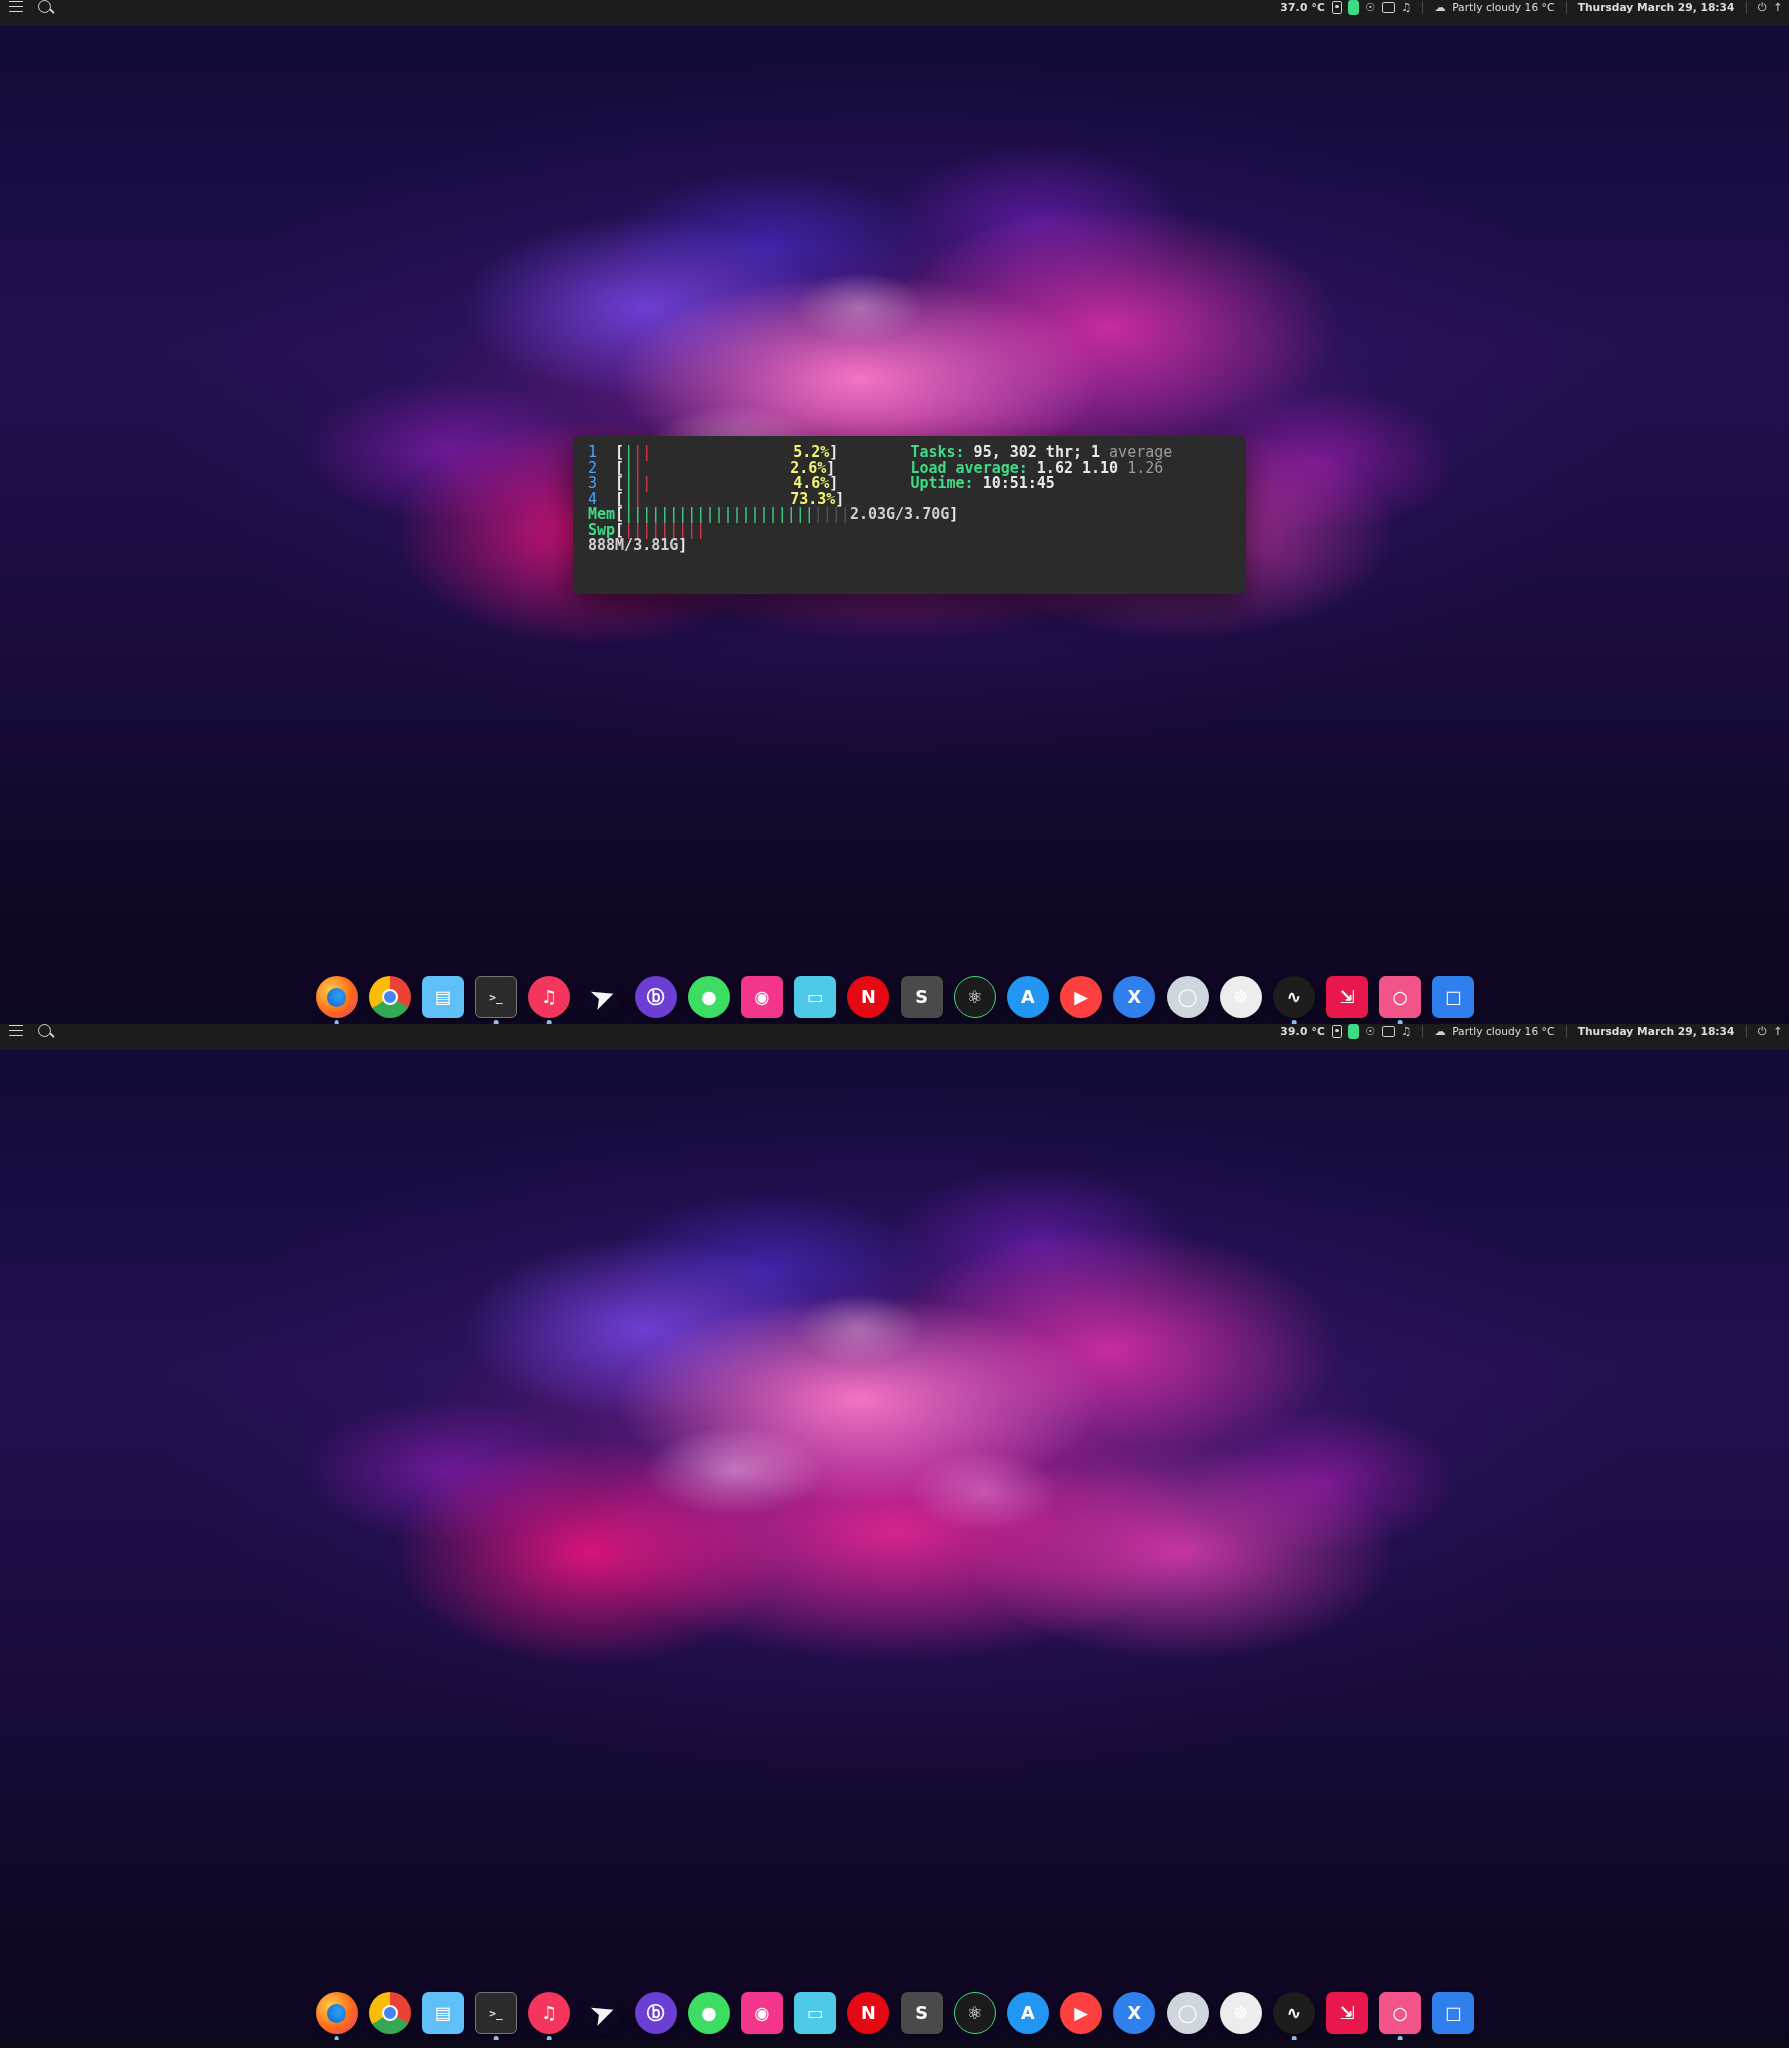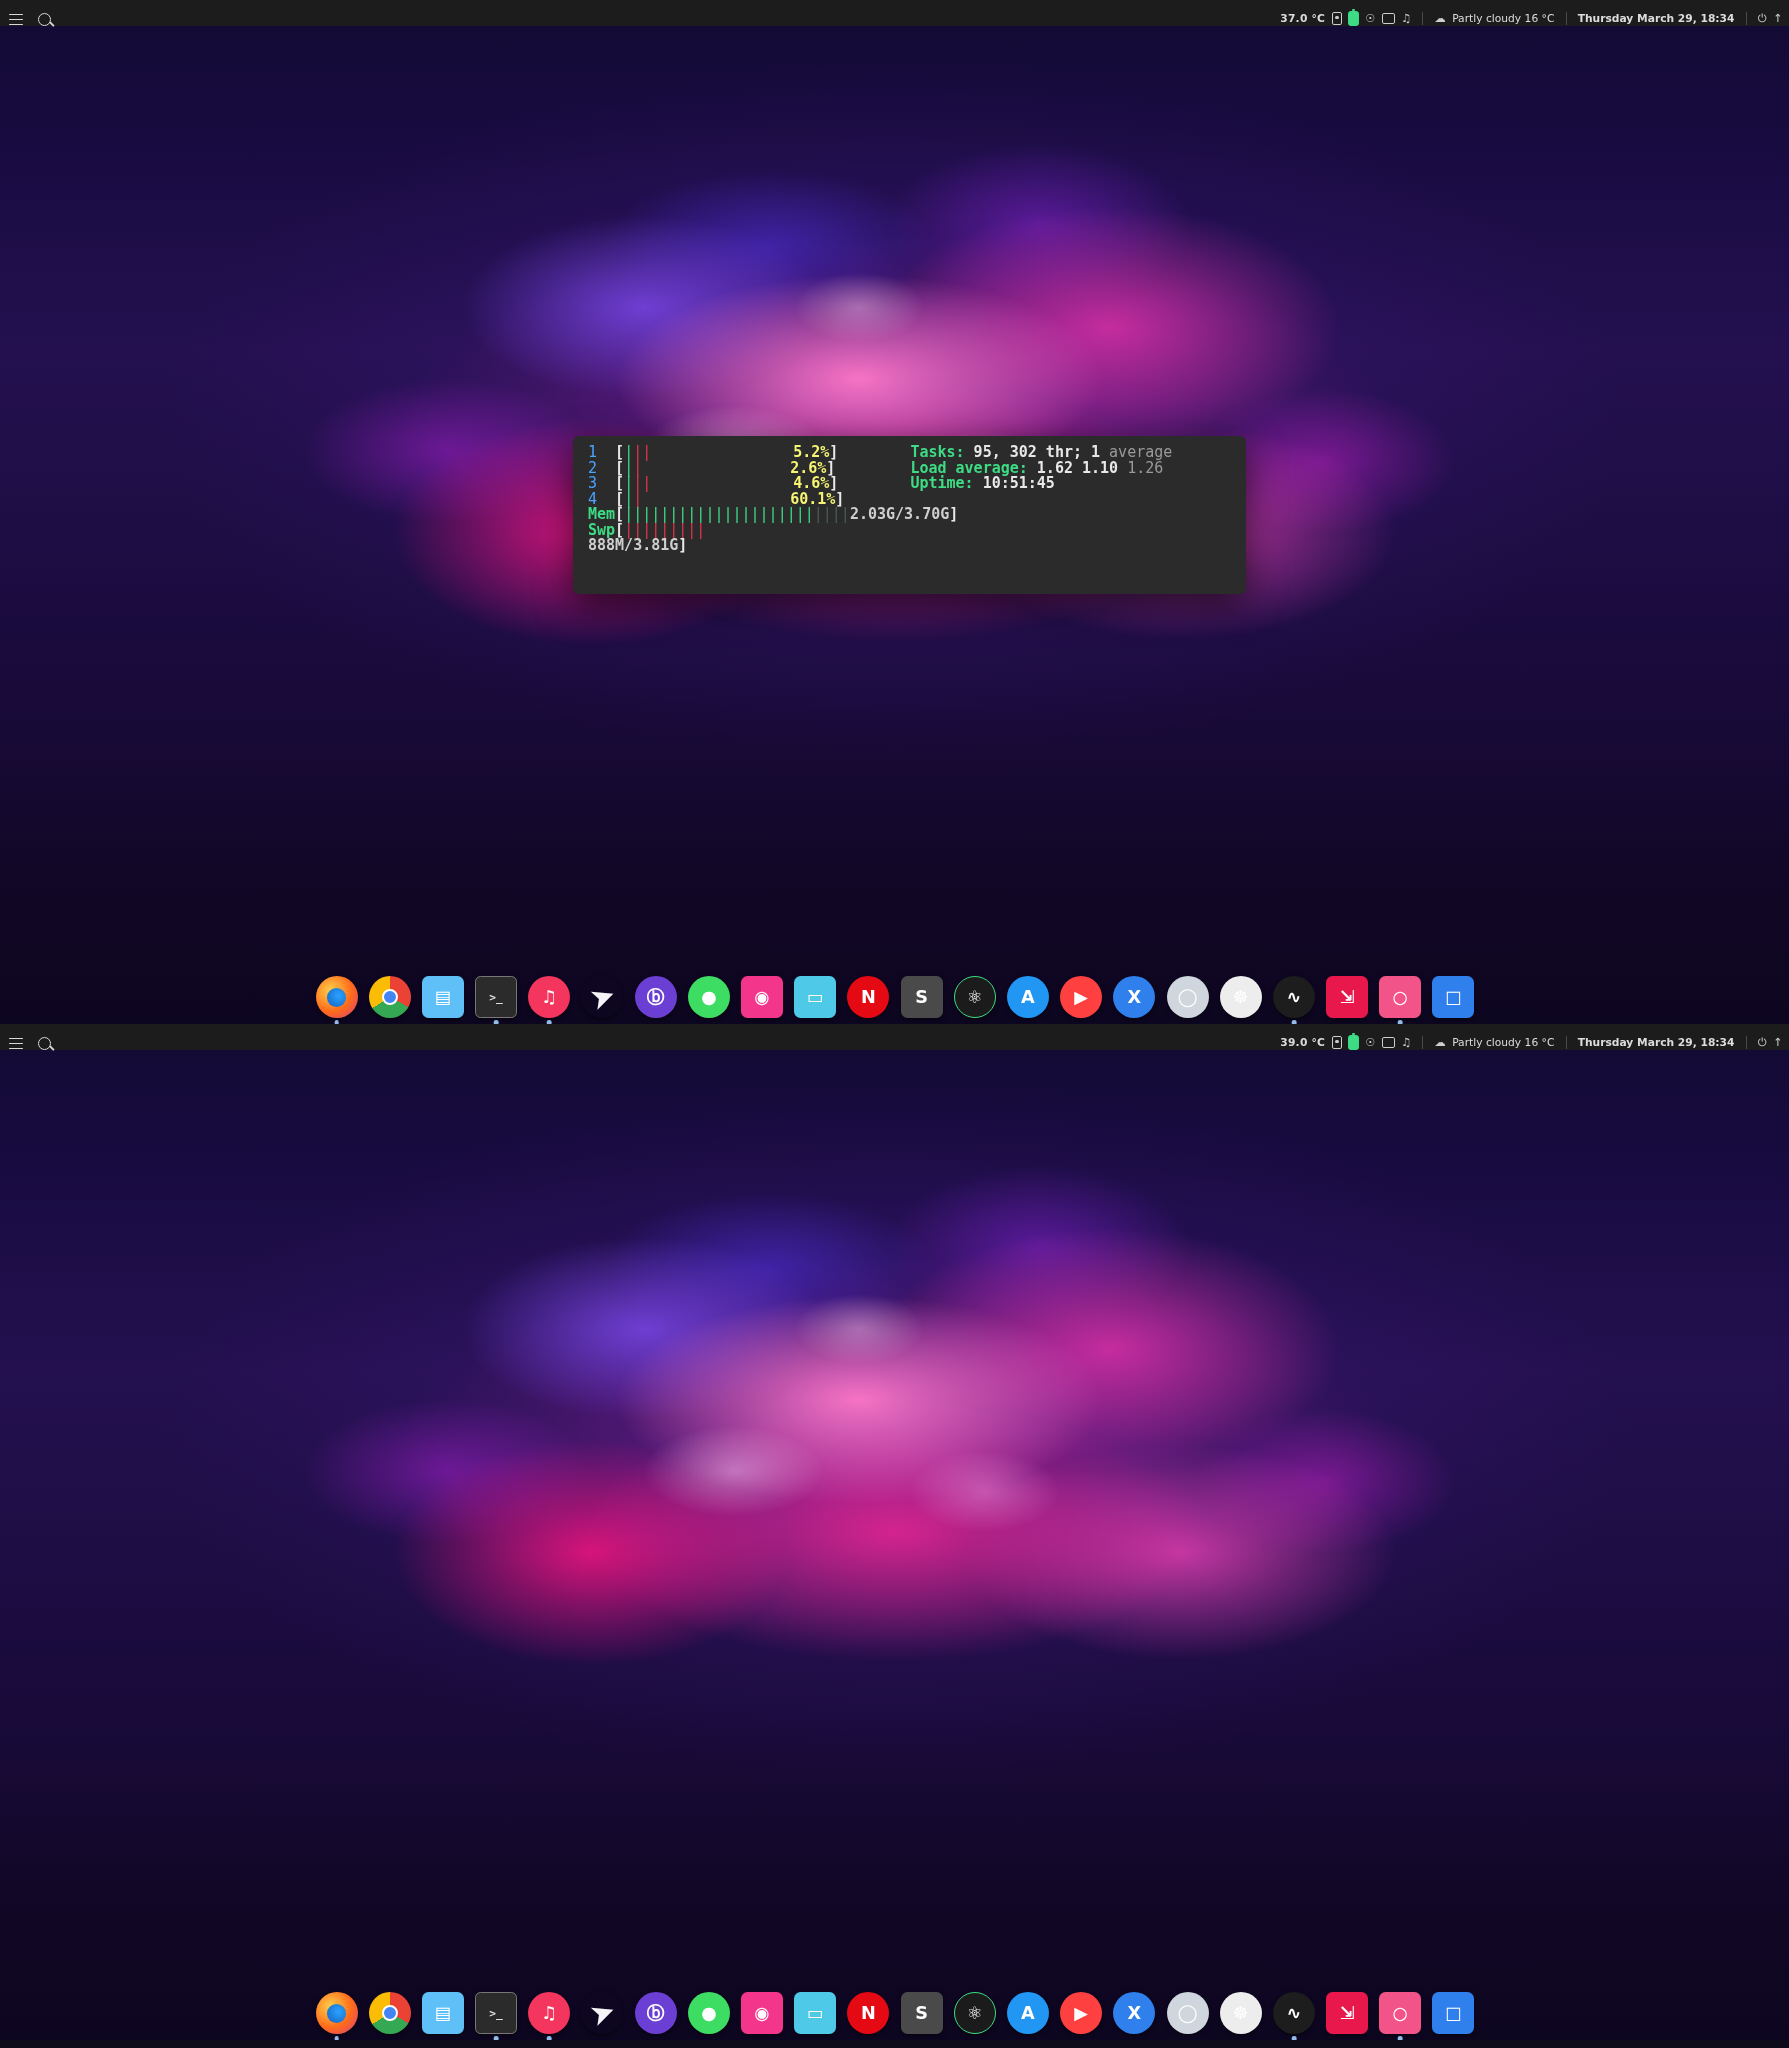--- a/index.html
+++ b/index.html
@@ -31,21 +31,21 @@
     content:""; position:absolute; inset:0;
     background:
       radial-gradient(ellipse 149px 75px at 41% 44%, rgba(255,190,235,.55), rgba(255,190,235,0) 60%),
       radial-gradient(ellipse 121px 65px at 55% 46%, rgba(255,160,225,.45), rgba(255,160,225,0) 62%),
       radial-gradient(ellipse 103px 56px at 48% 30%, rgba(255,210,245,.4), rgba(255,210,245,0) 62%);
     mix-blend-mode:screen; opacity:.85;
   }
 
   
   .topbar { position:absolute; left:0; top:0; width:1790px; height:26px;
-    background:#1c1c1c; display:flex; align-items:flex-end; color:#dcdcdc;
+    background:#1c1c1c; display:flex; align-items:flex-start; color:#dcdcdc;
     font-family:"DejaVu Sans", sans-serif; font-size:10.7px; z-index:60; }
   .tb-left { display:flex; align-items:center; gap:15px; padding-left:9.3px; }
   .tb-right { margin-left:auto; display:flex; align-items:center; gap:6.5px; padding-right:7.5px; }
   .tb-sep { width:0.9px; height:13px; background:#4a4a4a; margin:0 4.7px; }
   .hamb { width:14px; height:12px; display:flex; flex-direction:column; justify-content:space-between; }
   .hamb i { display:block; height:1.9px; background:#d8d8d8; border-radius:0.9px; }
   .hamb i:nth-child(1){width:14px}.hamb i:nth-child(2){width:14px}.hamb i:nth-child(3){width:14px}
   .mag { width:13px; height:13px; border:1.9px solid #d8d8d8; border-radius:50%; position:relative; }
   .mag::after{content:"";position:absolute;width:5.6px;height:1.9px;background:#d8d8d8;
     right:-4.7px;bottom:0;transform:rotate(45deg);border-radius:0.9px;}
@@ -123,21 +123,21 @@
       <span class="tb-ico">↑</span>
     </div>
   </div>
 
   <div class="win" id="htop">
     <div class="htop-body">
       <div class="htop-l">
         <div><span class="cnum">1</span>&nbsp;&nbsp;<span class="brk">[</span><span class="bar-g">|</span><span class="bar-r">||</span><span style="display:inline-block;width:142px"></span><span class="pc">5.2%</span><span class="brk">]</span></div>
         <div><span class="cnum">2</span>&nbsp;&nbsp;<span class="brk">[</span><span class="bar-g">|</span><span class="bar-r">|</span><span style="display:inline-block;width:148px"></span><span class="pc">2.6%</span><span class="brk">]</span></div>
         <div><span class="cnum">3</span>&nbsp;&nbsp;<span class="brk">[</span><span class="bar-g">|</span><span class="bar-r">||</span><span style="display:inline-block;width:142px"></span><span class="pc">4.6%</span><span class="brk">]</span></div>
-        <div><span class="cnum">4</span>&nbsp;&nbsp;<span class="brk">[</span><span class="bar-g">|</span><span class="bar-r">|</span><span style="display:inline-block;width:148px"></span><span class="pc">60.1%</span><span class="brk">]</span></div>
+        <div><span class="cnum">4</span>&nbsp;&nbsp;<span class="brk">[</span><span class="bar-g">|</span><span class="bar-r">|</span><span style="display:inline-block;width:148px"></span><span class="pc">73.3%</span><span class="brk">]</span></div>
         <div><span class="memlbl">Mem</span><span class="brk">[</span><span class="bar-g">|||||||||||||||||||||</span><span class="bar-sh">||||</span><span class="pc" style="color:#cfcfcf">2.03G/3.70G</span><span class="brk">]</span></div>
         <div><span class="memlbl">Swp</span><span class="brk">[</span><span class="bar-r">|||||||||</span><span style="display:inline-block;width:88px"></span><span class="pc" style="color:#cfcfcf">888M/3.81G</span><span class="brk">]</span></div>
       </div>
       <div class="htop-r">
         <div><span class="hk">Tasks:</span> <span class="hv">95,</span> <span class="hv">302 thr;</span> <span class="hv">1</span> <span class="hd">average</span></div>
         <div><span class="hk">Load average:</span> <span class="hv">1.62</span> <span class="hv">1.10</span> <span class="hd">1.26</span></div>
         <div><span class="hk">Uptime:</span> <span class="hv">10:51:45</span></div>
       </div>
     </div>
   </div>

